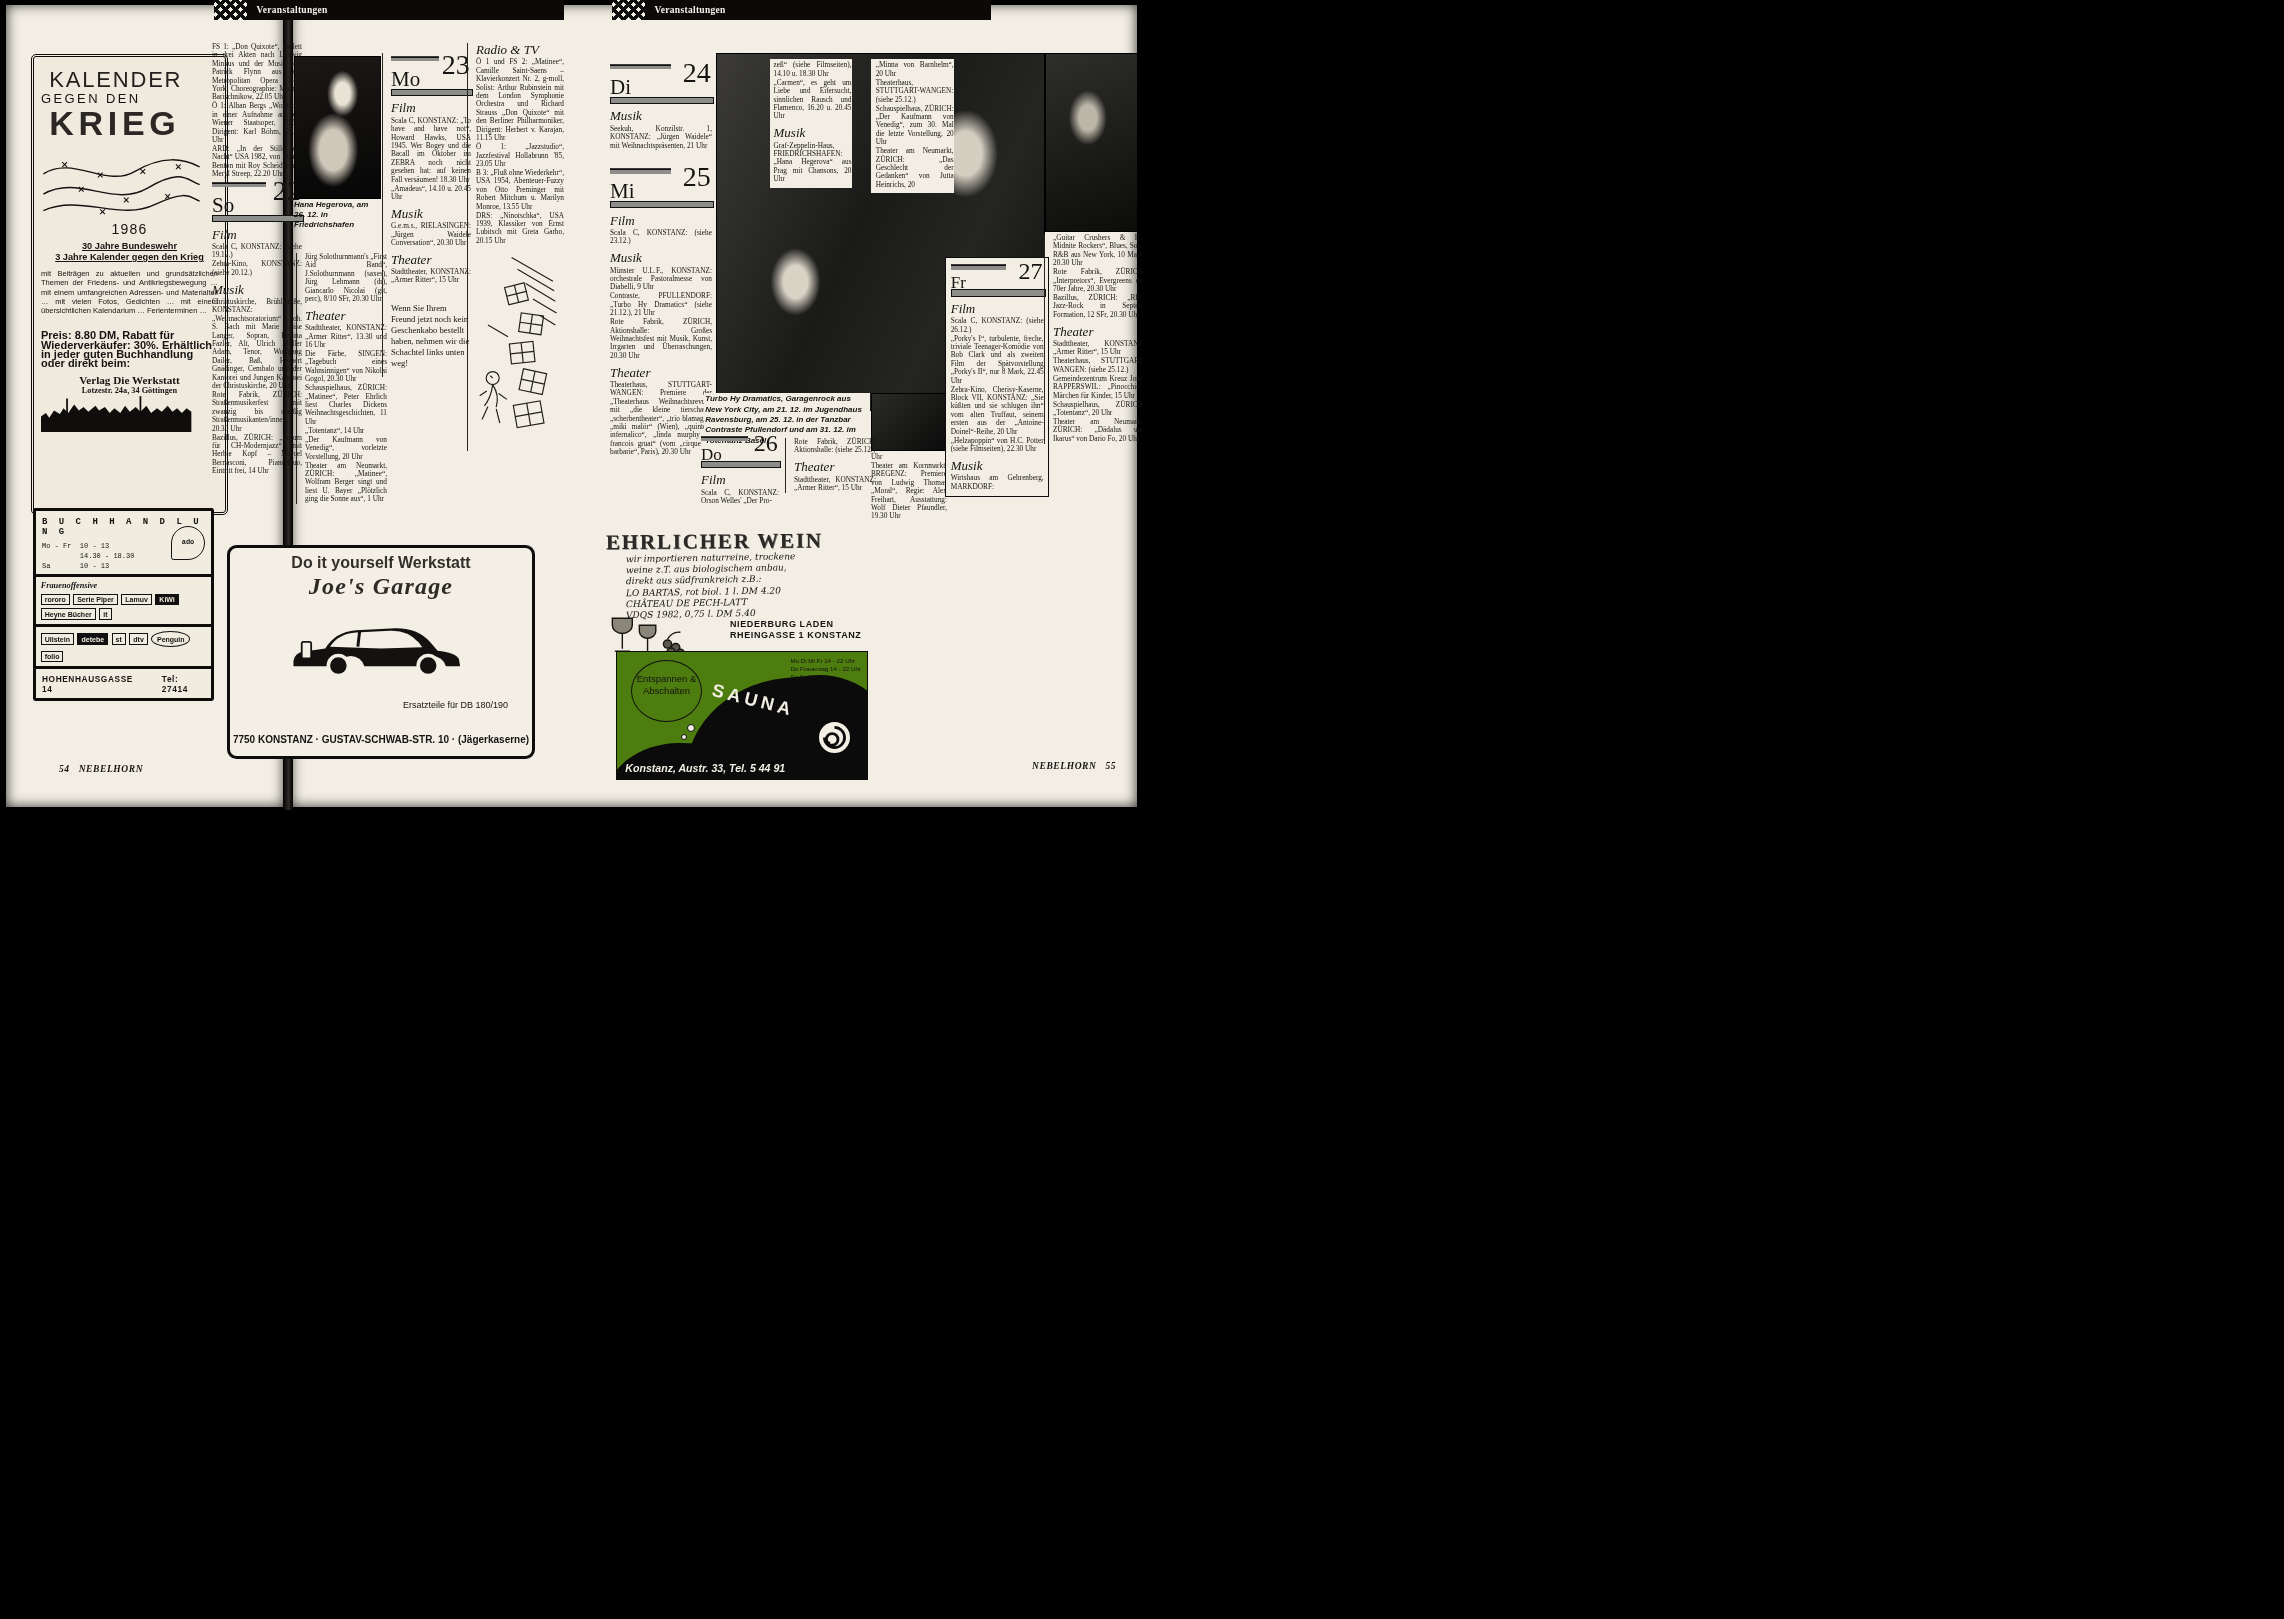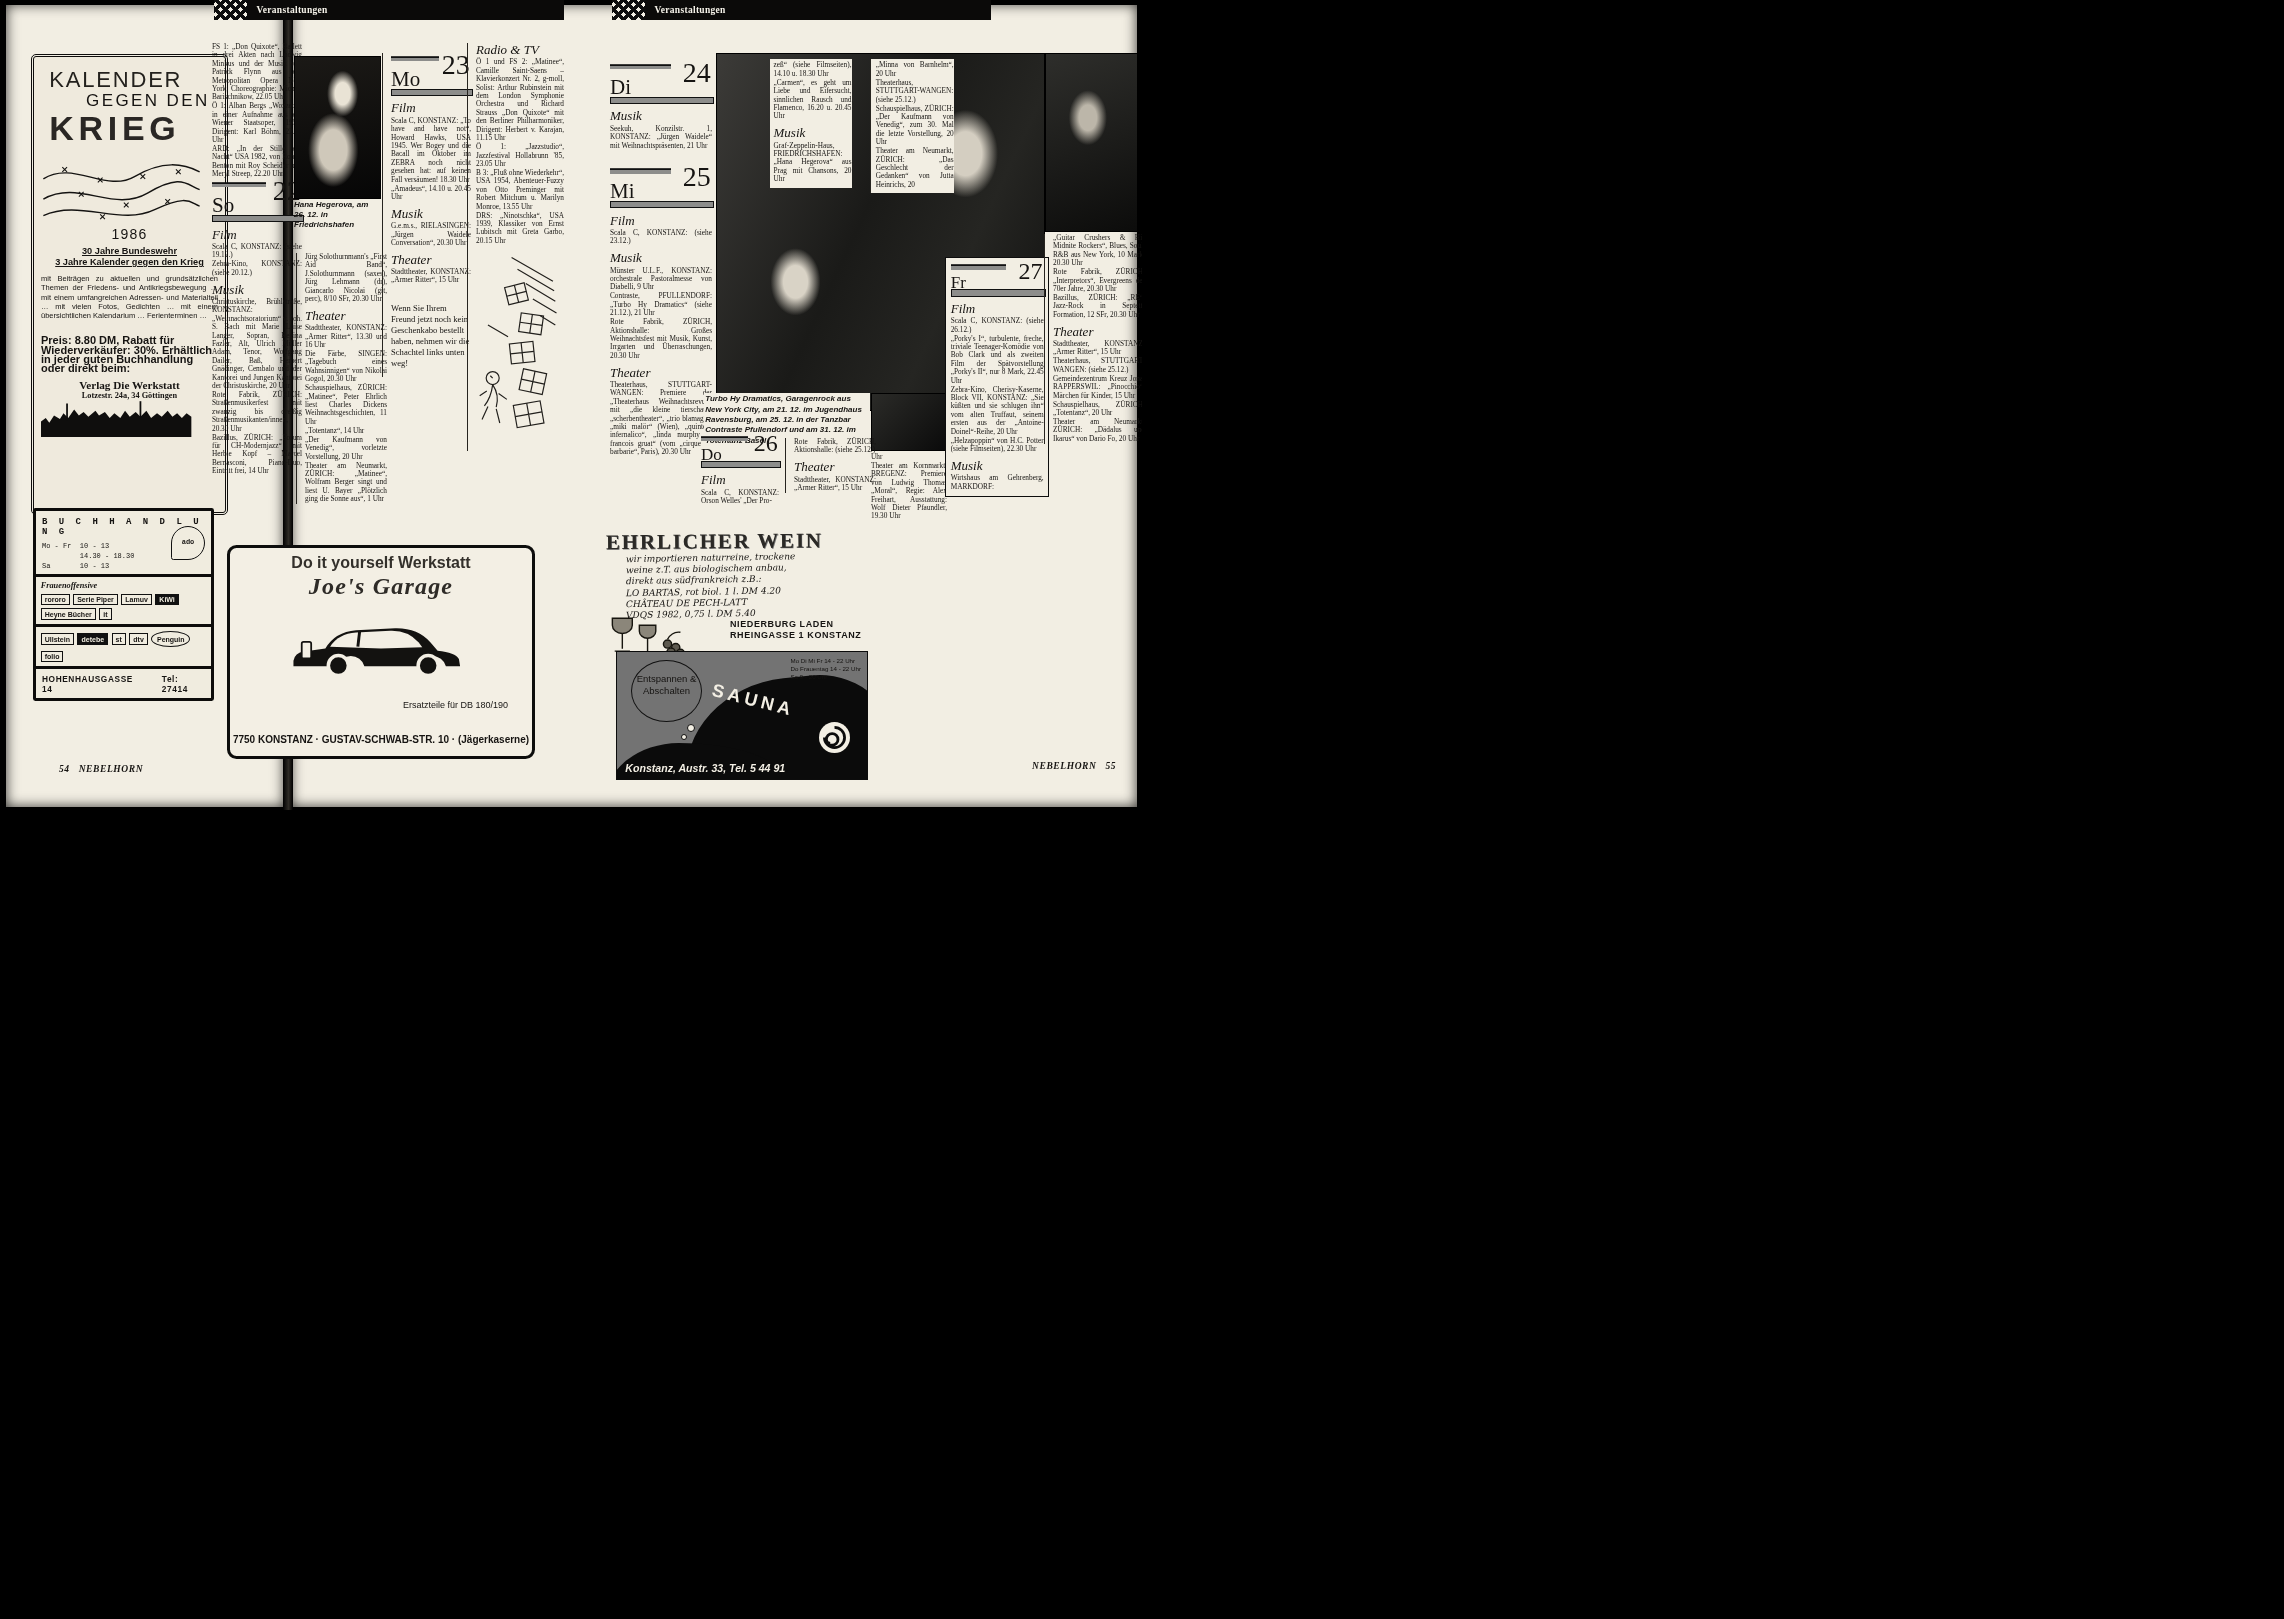--- a/index.html
+++ b/index.html
@@ -69,21 +69,21 @@
   #c2{left:296px;top:253px;width:82px;}
   #c3{left:382px;top:53px;width:80px;}
   #c4{left:467px;top:43px;width:88px;}
   .note{font-size:8.6px;line-height:11px;margin-top:18px;text-align:left;}
 
   
   #kal{position:absolute;left:33px;top:56px;width:177px;height:445px;border:1.8px solid #0e0d0c;
        border-radius:3px;outline:0.6px solid #0e0d0c;outline-offset:1.2px;padding:9.5px 7px 0;
        font-family:"Liberation Sans",sans-serif;background:#efeadd;}
   .kal-t1{font-size:22px;letter-spacing:1.8px;text-align:left;padding-left:8.3px;color:#23211d;}
-  .kal-t2{font-size:17px;letter-spacing:2.4px;text-align:right;padding-right:8.3px;margin-top:-1.2px;}
+  .kal-t2{font-size:13px;letter-spacing:2.4px;padding-right:8.3px;margin-top:-1.2px;}
   .kal-t3{font-size:34px;letter-spacing:4.7px;font-weight:bold;padding-left:8.3px;margin-top:-2.4px;color:#2a2724;}
   .kal-year{text-align:center;font-size:14px;letter-spacing:1.2px;margin:2.4px 0 3.5px;}
   .kal-sub{font-weight:bold;font-size:9.2px;line-height:11.2px;text-align:center;text-decoration:underline;margin:3.5px 0 6px;}
   .kal-body{font-size:7.5px;line-height:9.2px;text-align:justify;}
   .kal-price{font-weight:bold;font-size:11px;line-height:9.3px;margin-top:16px;}
   .kal-verlag{font-family:"Liberation Serif",serif;font-weight:bold;font-size:11.2px;text-align:center;margin-top:6px;}
   .kal-addr{font-family:"Liberation Serif",serif;font-weight:bold;font-size:8.3px;text-align:center;}
   #kal svg{display:block;}
 
   
@@ -119,21 +119,21 @@
   
   #wein{position:absolute;left:606px;top:531px;width:265px;height:127px;}
   .wein-title{font:bold 21px/1 "Liberation Serif",serif;letter-spacing:1.8px;color:#2b2926;
               text-shadow:0.6px 0.6px 0 #777;transform:rotate(-.5deg);}
   .wein-line{font:italic 9px/11.2px "DejaVu Serif",serif;transform:rotate(-1deg);margin-left:20px;}
   .wein-shop{font:bold 9px/11.2px "Liberation Sans",sans-serif;margin-left:124px;letter-spacing:0.6px;}
   #wein svg{position:absolute;left:0;bottom:-6px;}
 
   
   #sauna{position:absolute;left:616px;top:651px;width:250px;height:127px;border:1.2px solid #0c0c0c;
-         background:#737373;overflow:hidden;}
+         background:#4d7c0f;overflow:hidden;}
   .bubble{position:absolute;left:14px;top:8.3px;width:71px;height:62px;border:1.2px solid #111;border-radius:50%;
           text-align:center;font:9.5px/12px "Liberation Sans",sans-serif;padding-top:12px;box-sizing:border-box;}
   .bub-dot{position:absolute;border:1.2px solid #111;border-radius:50%;background:#f3efe4;}
   .sauna-hours{position:absolute;right:6px;top:4.7px;text-align:left;font:6.2px/8.3px "Liberation Sans",sans-serif;}
   .wave{position:absolute;right:-30px;top:26px;width:213px;height:154px;background:#0b0b0b;
         border-radius:58% 42% 4% 62%/70% 55% 8% 45%;transform:rotate(-6deg);}
   .sauna-name{position:absolute;right:71px;top:38px;color:#f3efe4;font:bold 18px "Liberation Sans",sans-serif;
               letter-spacing:4.1px;transform:rotate(14deg);}
   .sauna-logo{position:absolute;right:16.6px;top:70px;width:31px;height:31px;background:#f3efe4;border-radius:50%;}
   .sauna-addr{position:absolute;left:8.3px;bottom:4.7px;color:#f3efe4;font:bold italic 10.6px "Liberation Sans",sans-serif;}

